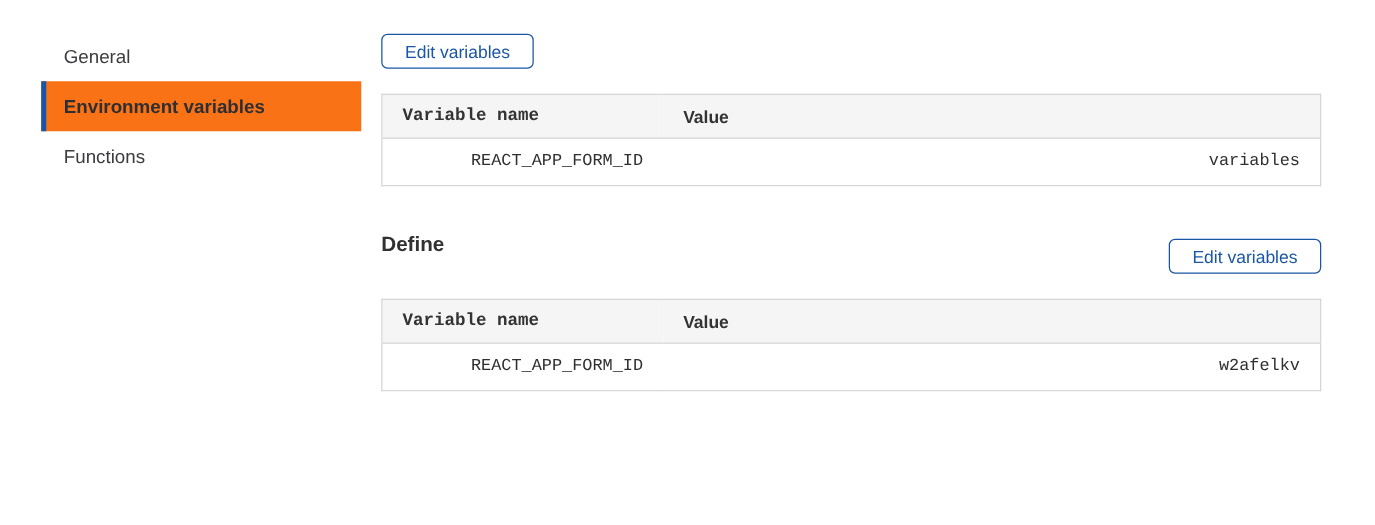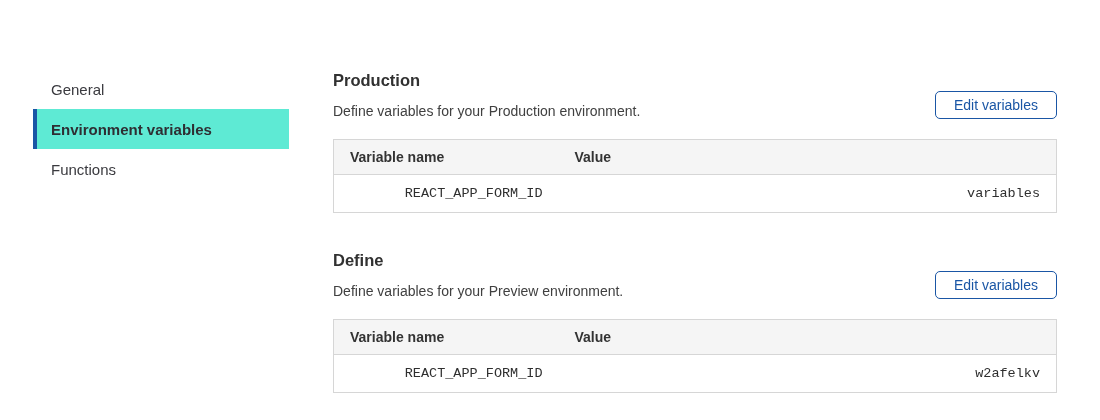--- a/index.html
+++ b/index.html
@@ -1,35 +1,35 @@
 <!DOCTYPE html>
 <html><head>
 <meta charset="utf-8">
 <style>
   * { box-sizing: border-box; margin: 0; padding: 0; }
   html, body { width: 1100px; height: 420px; background: #ffffff; overflow: hidden; }
   body { font-family: "Liberation Sans", sans-serif; color: #36363a; }
 
-  .page { display: flex; padding: 69px 43px 0 33px; gap: 28px; }
+  .page { display: flex; padding: 25px 43px 0 33px; }
 
   
   .sidebar { width: 256px; flex-shrink: 0; }
   .side-item {
     height: 40px;
     display: flex;
     align-items: center;
     border-left: 4px solid transparent;
     padding-left: 14px;
     font-size: 15px;
     color: #3a3a3f;
     cursor: pointer;
     white-space: nowrap;
   }
   .side-item.selected {
-    background: #5eead4;
+    background: #f97316;
     border-left-color: #1a56a5;
     font-weight: bold;
     color: #2e2e33;
   }
 
   
   .content { flex: 1; margin-left: 16px; padding-top: 2px; }
   .section + .section { margin-top: 38px; }
 
   .section-head { display: flex; justify-content: space-between; align-items: flex-end; }
@@ -58,21 +58,21 @@
   .var-table th {
     background: #f5f5f5;
     border-bottom: 1px solid #d6d6d6;
     text-align: left;
     font-size: 14px;
     font-weight: 600;
     color: #333333;
     padding: 8px 16px;
     height: 35px;
   }
-  .var-table th.col-name { width: 225px; }
+  .var-table th.col-name { width: 225px; font-family: Liberation Mono, monospace; }
   .var-table td {
     font-family: Liberation Mono, monospace;
     font-size: 13.5px;
     color: #2f2f2f;
     padding: 9px 16px;
     height: 38px;
     text-align: right;
   }
 </style>
 </head>
@@ -89,24 +89,20 @@
     </div>
     <div class="side-item">
       <span>Functions</span>
     </div>
   </aside>
 
   <main class="content">
 
     <section class="section">
       <div class="section-head">
-        <div>
-          <div class="section-title">Production</div>
-          <div class="section-desc">Define variables for your Production environment.</div>
-        </div>
         <button class="edit-btn">Edit variables</button>
       </div>
       <table class="var-table">
         <thead>
           <tr>
             <th class="col-name">Variable name</th>
             <th>Value</th>
           </tr>
         </thead>
         <tbody>
@@ -115,21 +111,20 @@
             <td>variables</td>
           </tr>
         </tbody>
       </table>
     </section>
 
     <section class="section">
       <div class="section-head">
         <div>
           <div class="section-title">Define</div>
-          <div class="section-desc">Define variables for your Preview environment.</div>
         </div>
         <button class="edit-btn">Edit variables</button>
       </div>
       <table class="var-table">
         <thead>
           <tr>
             <th class="col-name">Variable name</th>
             <th>Value</th>
           </tr>
         </thead>

